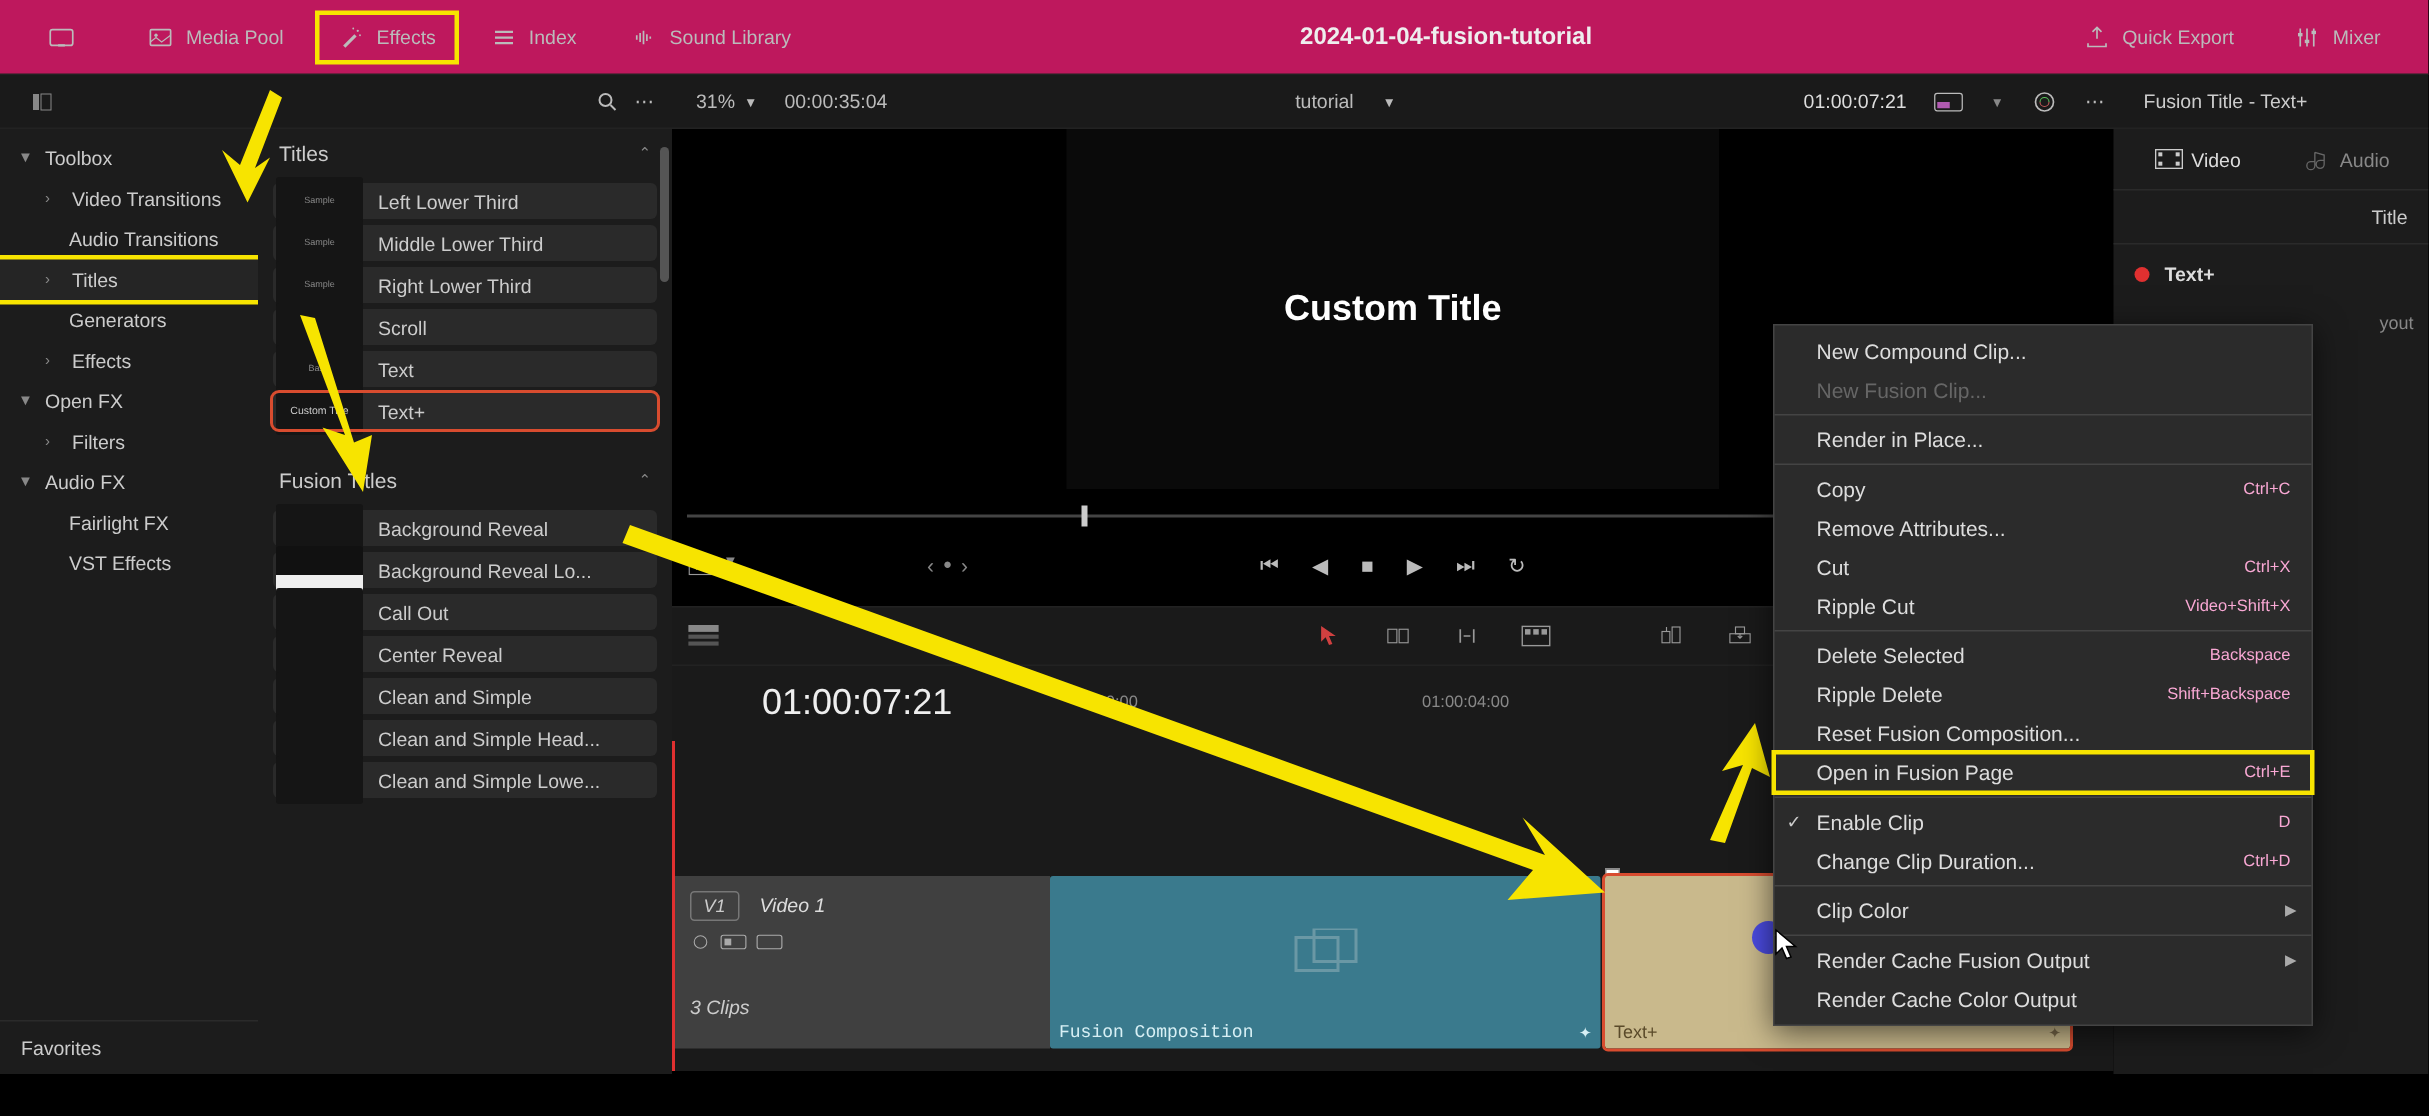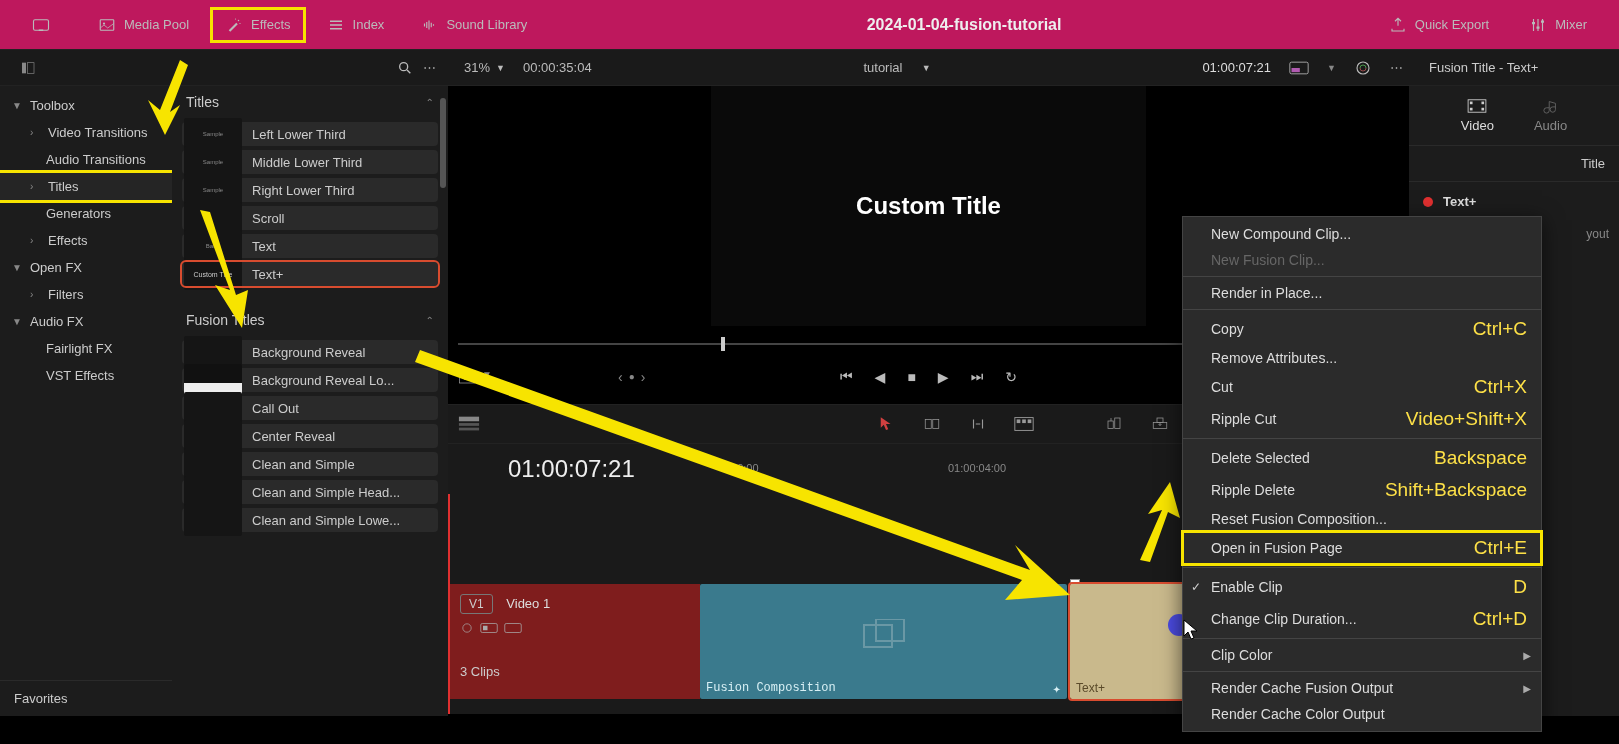--- a/index.html
+++ b/index.html
@@ -55,53 +55,53 @@
 .tl-toolbar .tool-icon { width: 22px; height: 18px; display: inline-block; }
 
 
 .tl-ruler-area { position: absolute; top: 444px; left: 448px; right: 210px; height: 50px; background: #1a1a1a; display: flex; align-items: center; }
 .tl-tc { font-size: 24px; color: #eee; font-weight: 500; padding-left: 60px; width: 250px; }
 .tl-ruler { flex: 1; position: relative; height: 100%; color: #888; font-size: 11px; }
 .tick { position: absolute; top: 18px; }
 
 
 .tl-tracks { position: absolute; top: 494px; left: 448px; right: 210px; height: 220px; background: #1a1a1a; border-left: 2px solid #e03030; }
-.track-header { position: absolute; left: 0; top: 90px; width: 250px; height: 115px; background: #7f1d1d; padding: 10px; }
+.track-header { position: absolute; left: 0; top: 90px; width: 250px; height: 115px; background: #404040; padding: 10px; font-style: italic; }
 .track-header .v1 { color: #ccc; border: 1px solid #777; padding: 2px 8px; border-radius: 3px; font-size: 12px; display: inline-block; }
 .track-header .v1label { display: inline-block; margin-left: 10px; color: #ddd; }
 .track-header .clips-count { margin-top: 30px; color: #ccc; }
 .track-icons { margin-top: 8px; display: flex; gap: 6px; color: #aaa; }
 .clip { position: absolute; top: 90px; height: 115px; border-radius: 2px; }
 .clip.fusion { left: 250px; width: 367px; background: #3a7a8d; }
 .clip.textplus { left: 620px; width: 310px; background: #c9b98c; outline: 2px solid #d84c2f; }
 .clip-label { position: absolute; bottom: 4px; left: 6px; font-size: 12px; }
 .clip.fusion .clip-label { color: #d8f0f5; font-family: Liberation Mono, monospace; }
 .clip.textplus .clip-label { color: #5a4a2a; }
 .clip-fx-icon { position: absolute; bottom: 4px; right: 6px; font-size: 10px; color: #d8f0f5; }
 .clip.textplus .clip-fx-icon { color: #7a6a4a; }
 .clip-icon-center { position: absolute; top: 35px; left: 50%; transform: translateX(-50%); color: #7aa5b0; font-size: 28px; }
 .white-handle { position: absolute; left: 620px; top: 85px; width: 10px; height: 12px; background: #fff; border: 1px solid #888; }
 
 
 .inspector { position: absolute; top: 86px; right: 0; width: 210px; height: 630px; background: #1c1c1c; }
 .insp-tabs { display: flex; justify-content: center; gap: 40px; padding: 12px 0; border-bottom: 1px solid #2a2a2a; }
-.insp-tab { display: flex; flex-direction: column; align-items: center; gap: 4px; color: #888; }
+.insp-tab { display: flex; flex-direction: row; align-items: center; gap: 4px; color: #888; }
 .insp-tab.active { color: #ddd; }
 .insp-tab-icon { width: 22px; height: 16px; }
 .insp-title-row { text-align: right; padding: 10px 14px; border-bottom: 1px solid #2a2a2a; color: #ccc; }
 .insp-textplus { display: flex; align-items: center; gap: 10px; padding: 12px 14px; color: #ddd; font-weight: 600; }
 .red-dot { width: 10px; height: 10px; background: #e03030; border-radius: 50%; }
 
 
 .context-menu { position: absolute; top: 216px; left: 1182px; width: 360px; background: #2b2b2b; border: 1px solid #444; box-shadow: 0 4px 20px rgba(0,0,0,0.6); padding: 4px 0; z-index: 50; }
 .cm-item { display: flex; align-items: center; justify-content: space-between; padding: 5px 14px 5px 28px; color: #ddd; font-size: 14px; cursor: pointer; position: relative; }
 .cm-item.disabled { color: #666; }
 .cm-item.hl { outline: 3px solid #f7e400; outline-offset: -1px;}
 .cm-sep { height: 1px; background: #444; margin: 3px 0; }
-.cm-short { color: #fde047; font-size: 19px; }
+.cm-short { color: #f9a8d4; font-size: 11px; }
 .cm-check { position: absolute; left: 8px; color: #ccc; font-size: 12px; }
 .cm-sub { position: absolute; right: 10px; color: #aaa; font-size: 10px; }
 
 
 .arrow-svg { position: absolute; pointer-events: none; z-index: 40; }
 
 
 .blue-dot { position: absolute; width: 22px; height: 22px; background: #4b4be0; border-radius: 50%; z-index: 45; }
 .cursor { position: absolute; z-index: 60; font-size: 18px; color: #fff; text-shadow: 1px 1px 2px #000; }
 

